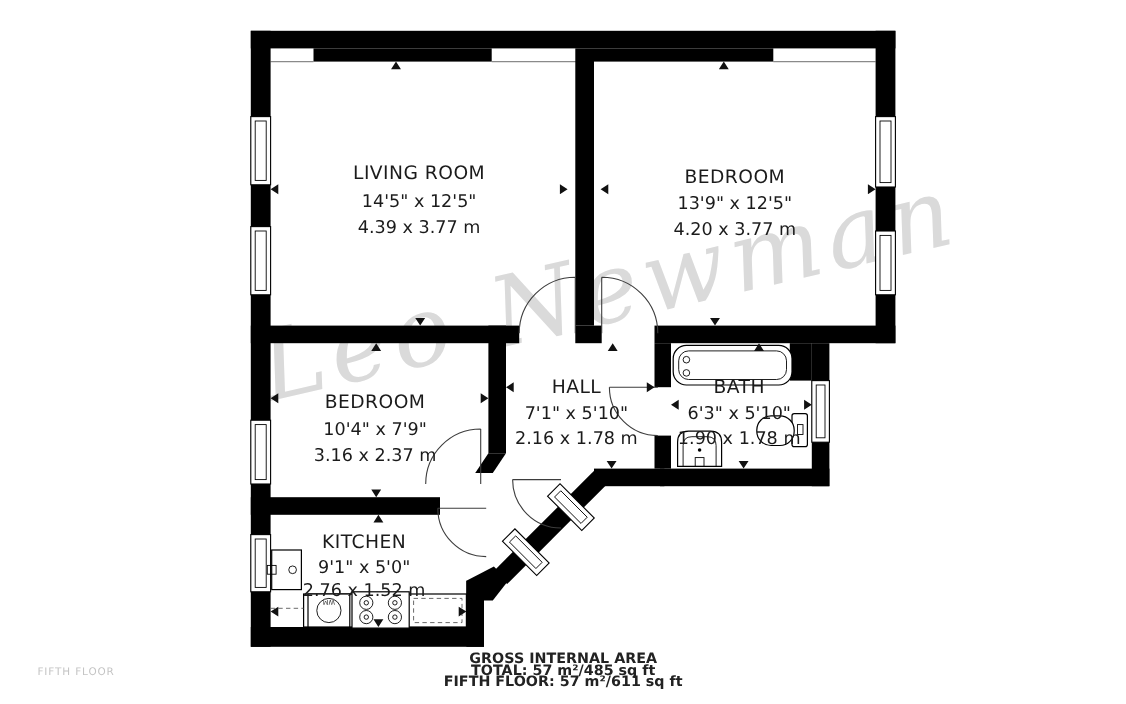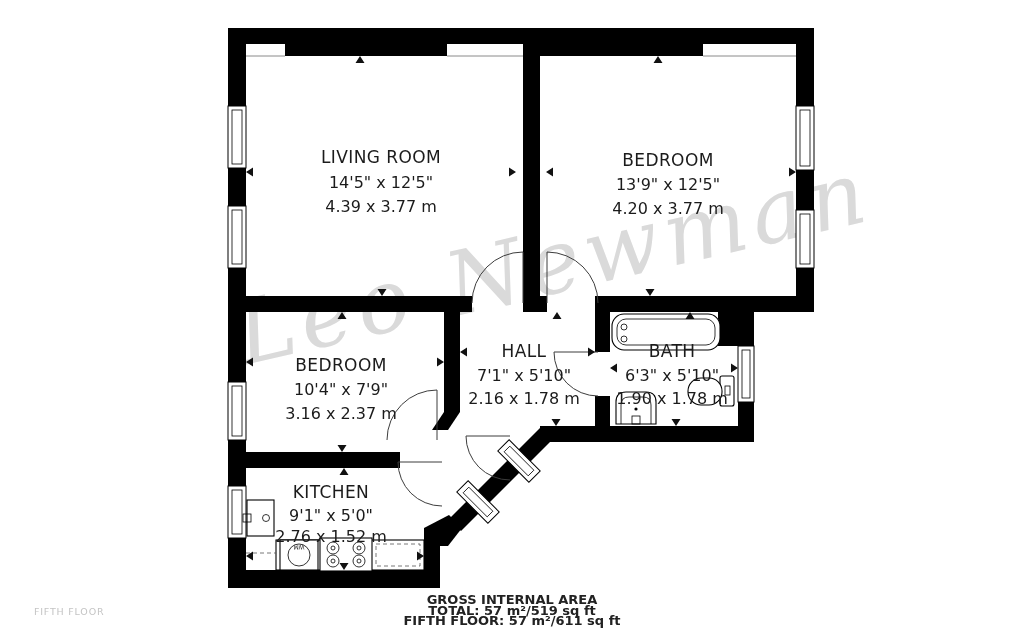--- a/index.html
+++ b/index.html
@@ -204,17 +204,17 @@
   </g>
   <g>
     <text class="room-name" x="331" y="498" text-anchor="middle">KITCHEN</text>
     <text class="room-dim" x="331" y="521" text-anchor="middle">9'1" x 5'0"</text>
     <text class="room-dim" x="331" y="542" text-anchor="middle">2.76 x 1.52 m</text>
   </g>
 </svg>
 
 <div class="footer">
   <div class="f-bold">GROSS INTERNAL AREA</div>
-  <div class="f-bold">TOTAL: 57 m²/519 sq ft</div>
+  <div class="f-bold">TOTAL: 57 m²/485 sq ft</div>
   <div class="f-bold">FIFTH FLOOR: 57 m²/611 sq ft</div>
 </div>
 
 <div class="floor-label">FIFTH FLOOR</div>
 
 </body></html>

